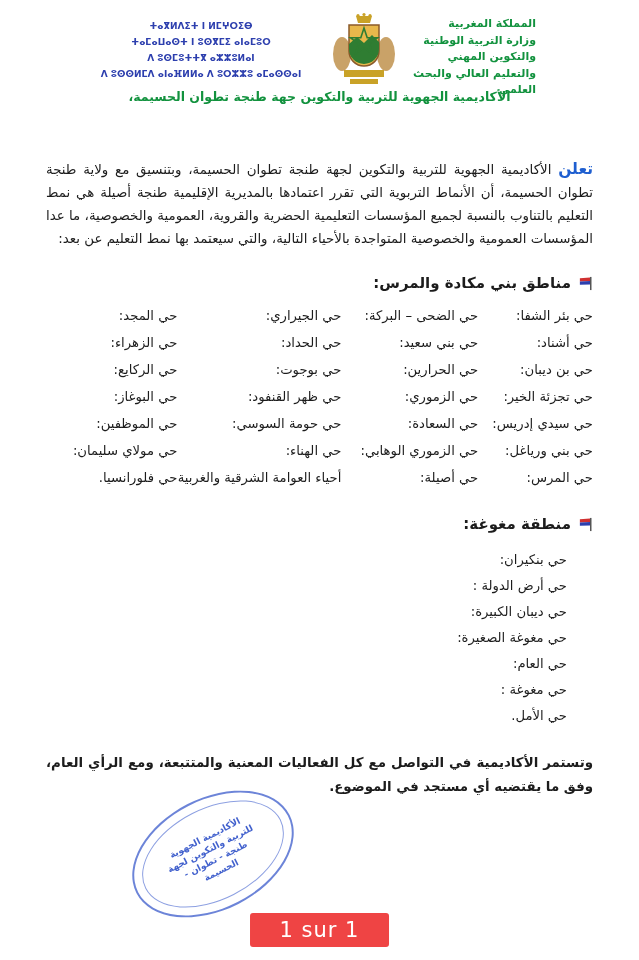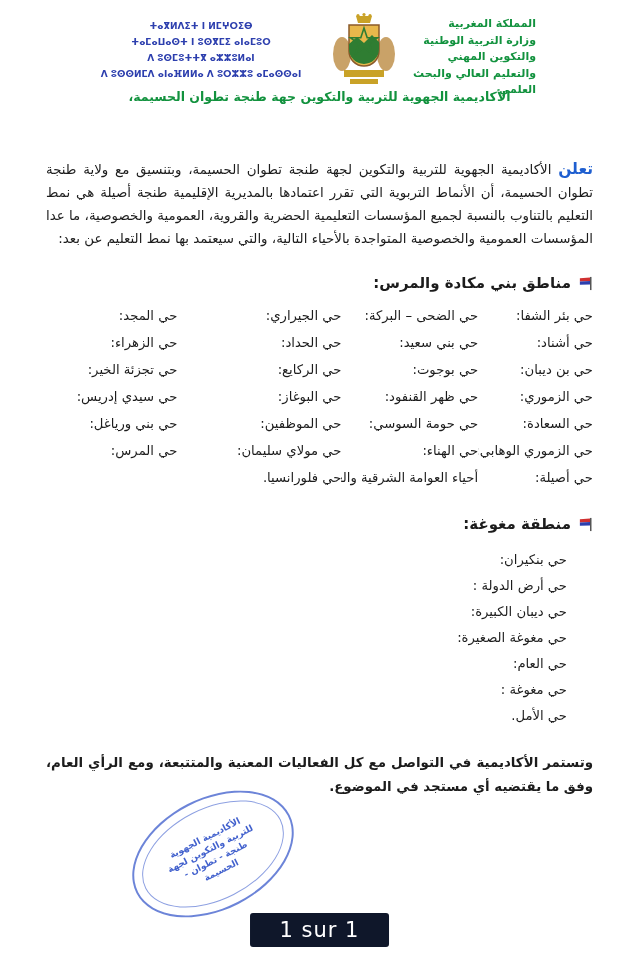--- a/index.html
+++ b/index.html
@@ -64,21 +64,21 @@
     transform:rotate(-27deg); box-sizing:border-box;
     display:flex; align-items:center; justify-content:center;
     color:rgba(45,80,200,.90);
   }
   .stamp-inner { position:absolute; inset:8px; border:1.3px solid rgba(45,80,200,.55); border-radius:50%; }
   .stamp-text { position:relative; width:104px; direction:rtl; text-align:center; font-size:9px; line-height:12px; font-weight:bold; }
 
   
   .page-pill {
     position:absolute; bottom:13px; left:50%; transform:translateX(-50%);
-    background:#0f172a; color:#ffffff; font-size:21px; letter-spacing:1px;
+    background:#ef4444; color:#ffffff; font-size:21px; letter-spacing:1px;
     padding:5px 30px; border-radius:3px; font-family:"DejaVu Sans", sans-serif;
   }
 </style>
 </head>
 <body>
 
 <div class="page">
 
   <div class="tifinagh">
     <div>ⵜⴰⴳⵍⴷⵉⵜ ⵏ ⵍⵎⵖⵔⵉⴱ</div>
@@ -132,20 +132,21 @@
       <span class="cell">حي الضحى – البركة:</span>
       <span class="cell">حي الجيراري:</span>
       <span class="cell">حي المجد:</span>
 
       <span class="cell">حي أشناد:</span>
       <span class="cell">حي بني سعيد:</span>
       <span class="cell">حي الحداد:</span>
       <span class="cell">حي الزهراء:</span>
 
       <span class="cell">حي بن ديبان:</span>
+      <span class="cell">حي الحرارين:</span>
       <span class="cell">حي بوجوت:</span>
       <span class="cell">حي الركايع:</span>
 
       <span class="cell">حي تجزئة الخير:</span>
       <span class="cell">حي الزموري:</span>
       <span class="cell">حي ظهر القنفود:</span>
       <span class="cell">حي البوغاز:</span>
 
       <span class="cell">حي سيدي إدريس:</span>
       <span class="cell">حي السعادة:</span>

